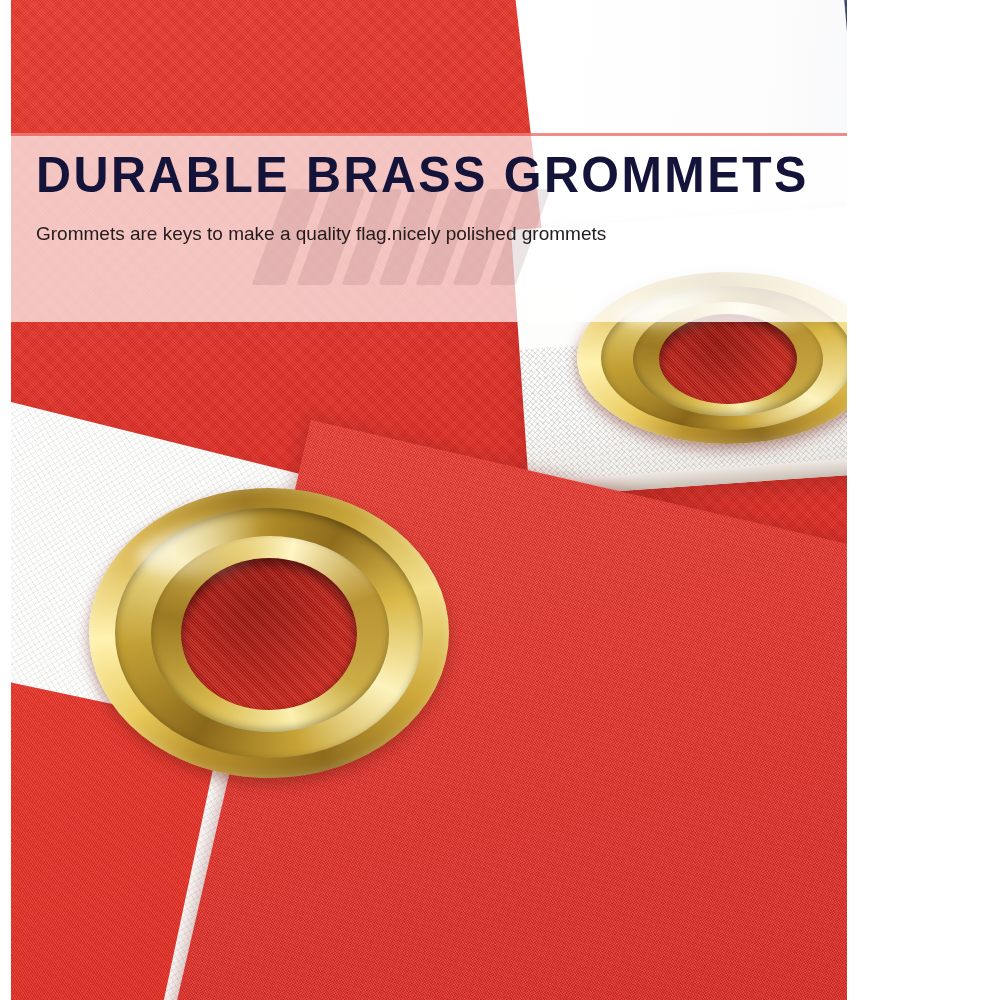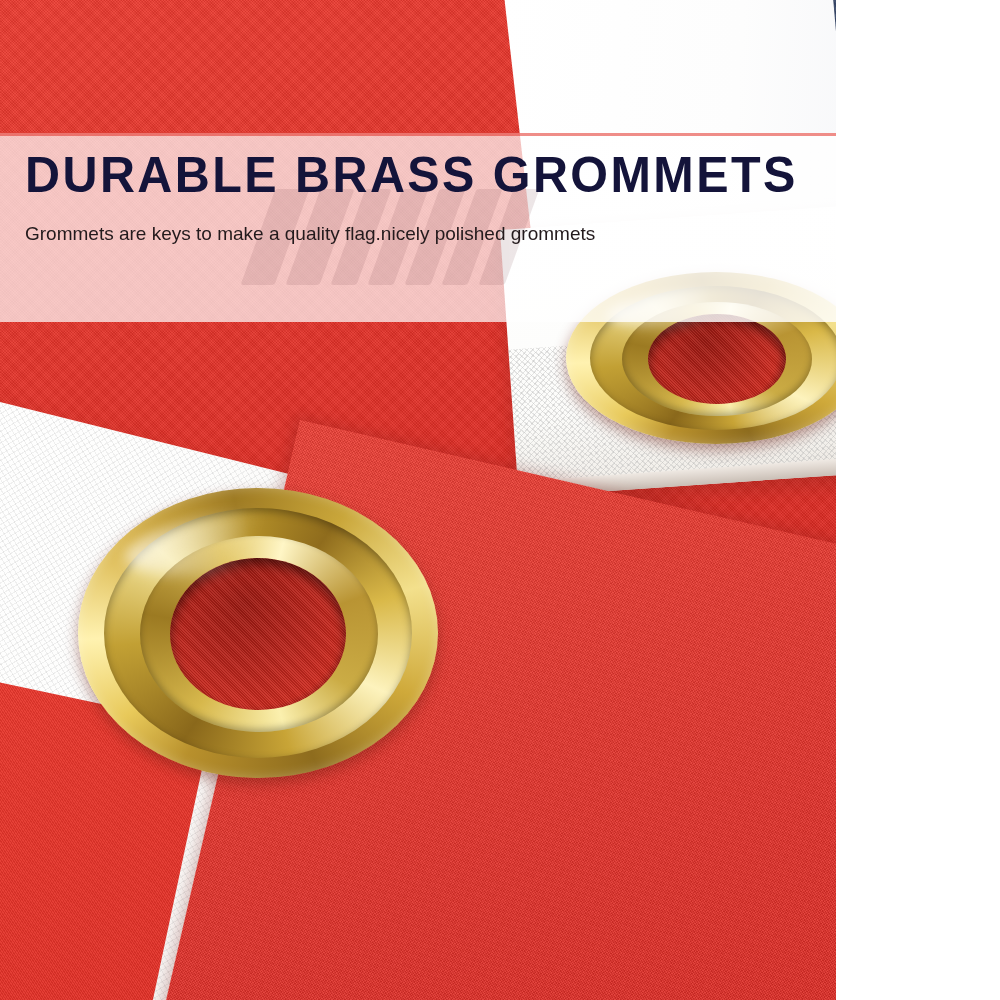--- a/index.html
+++ b/index.html
@@ -10,20 +10,21 @@
   body {
     font-family: "Liberation Sans", sans-serif;
   }
 
   .product-image {
     position: relative;
     width: 836px;
     height: 1000px;
     overflow: hidden;
     background: #e8312a;
+    margin-left: 11px;
   }
 
   
 
   
   .fabric-red-base {
     position: absolute;
     inset: 0;
     background:
       repeating-linear-gradient(45deg, rgba(0,0,0,.055) 0 1px, rgba(255,255,255,.05) 1px 2px),

